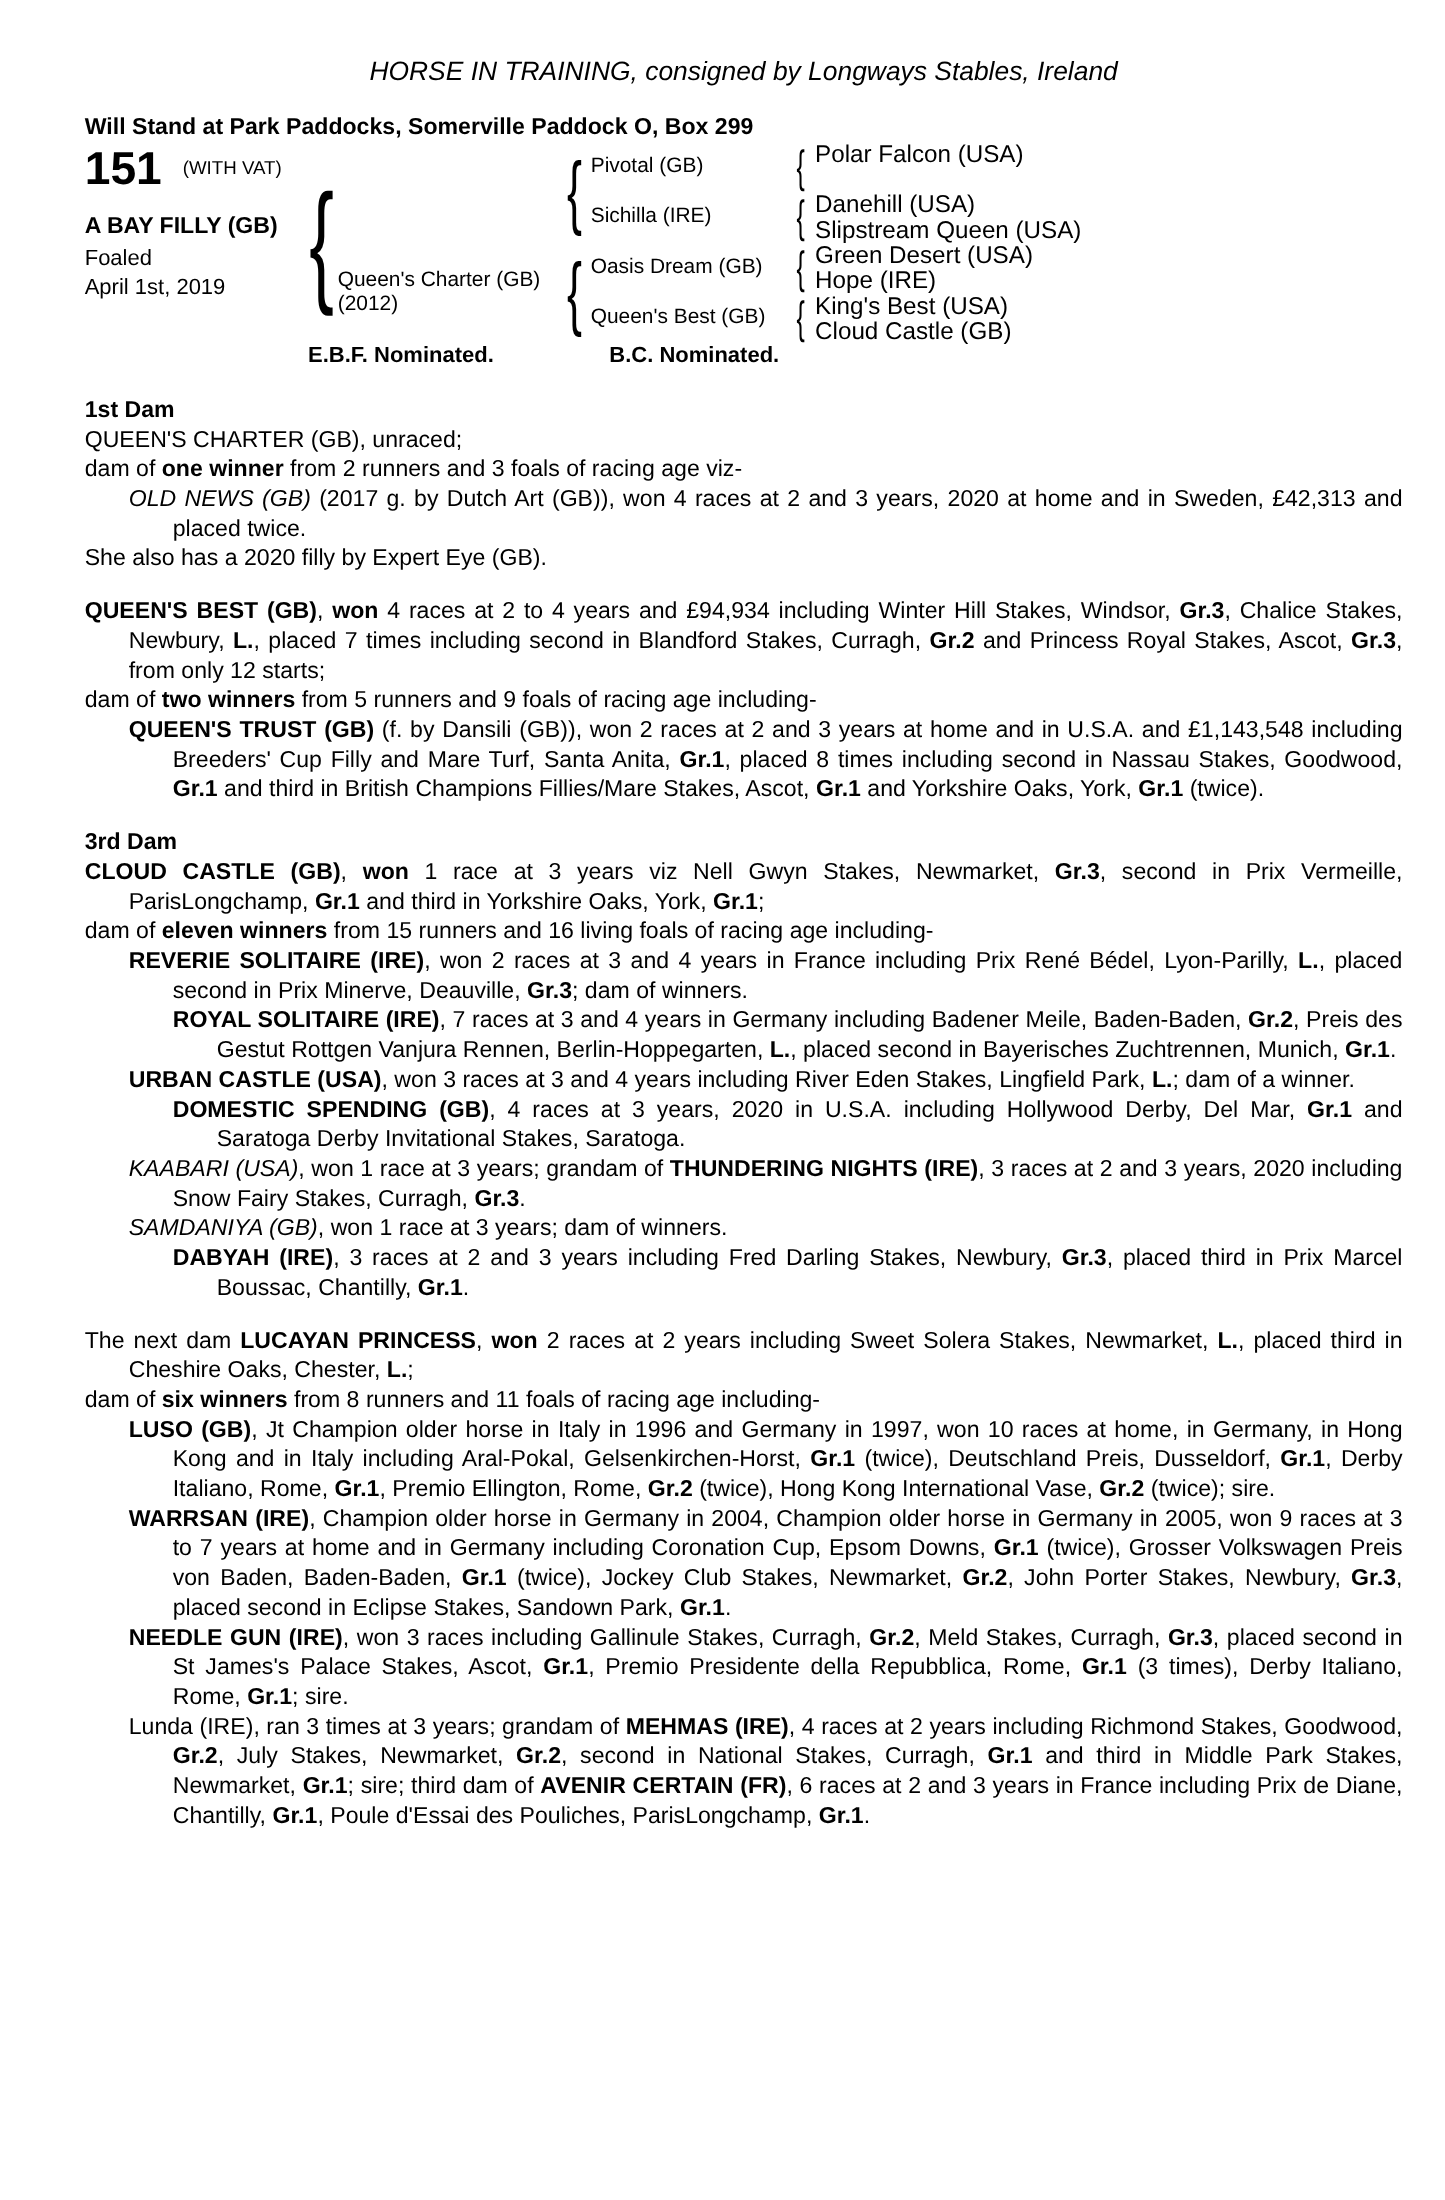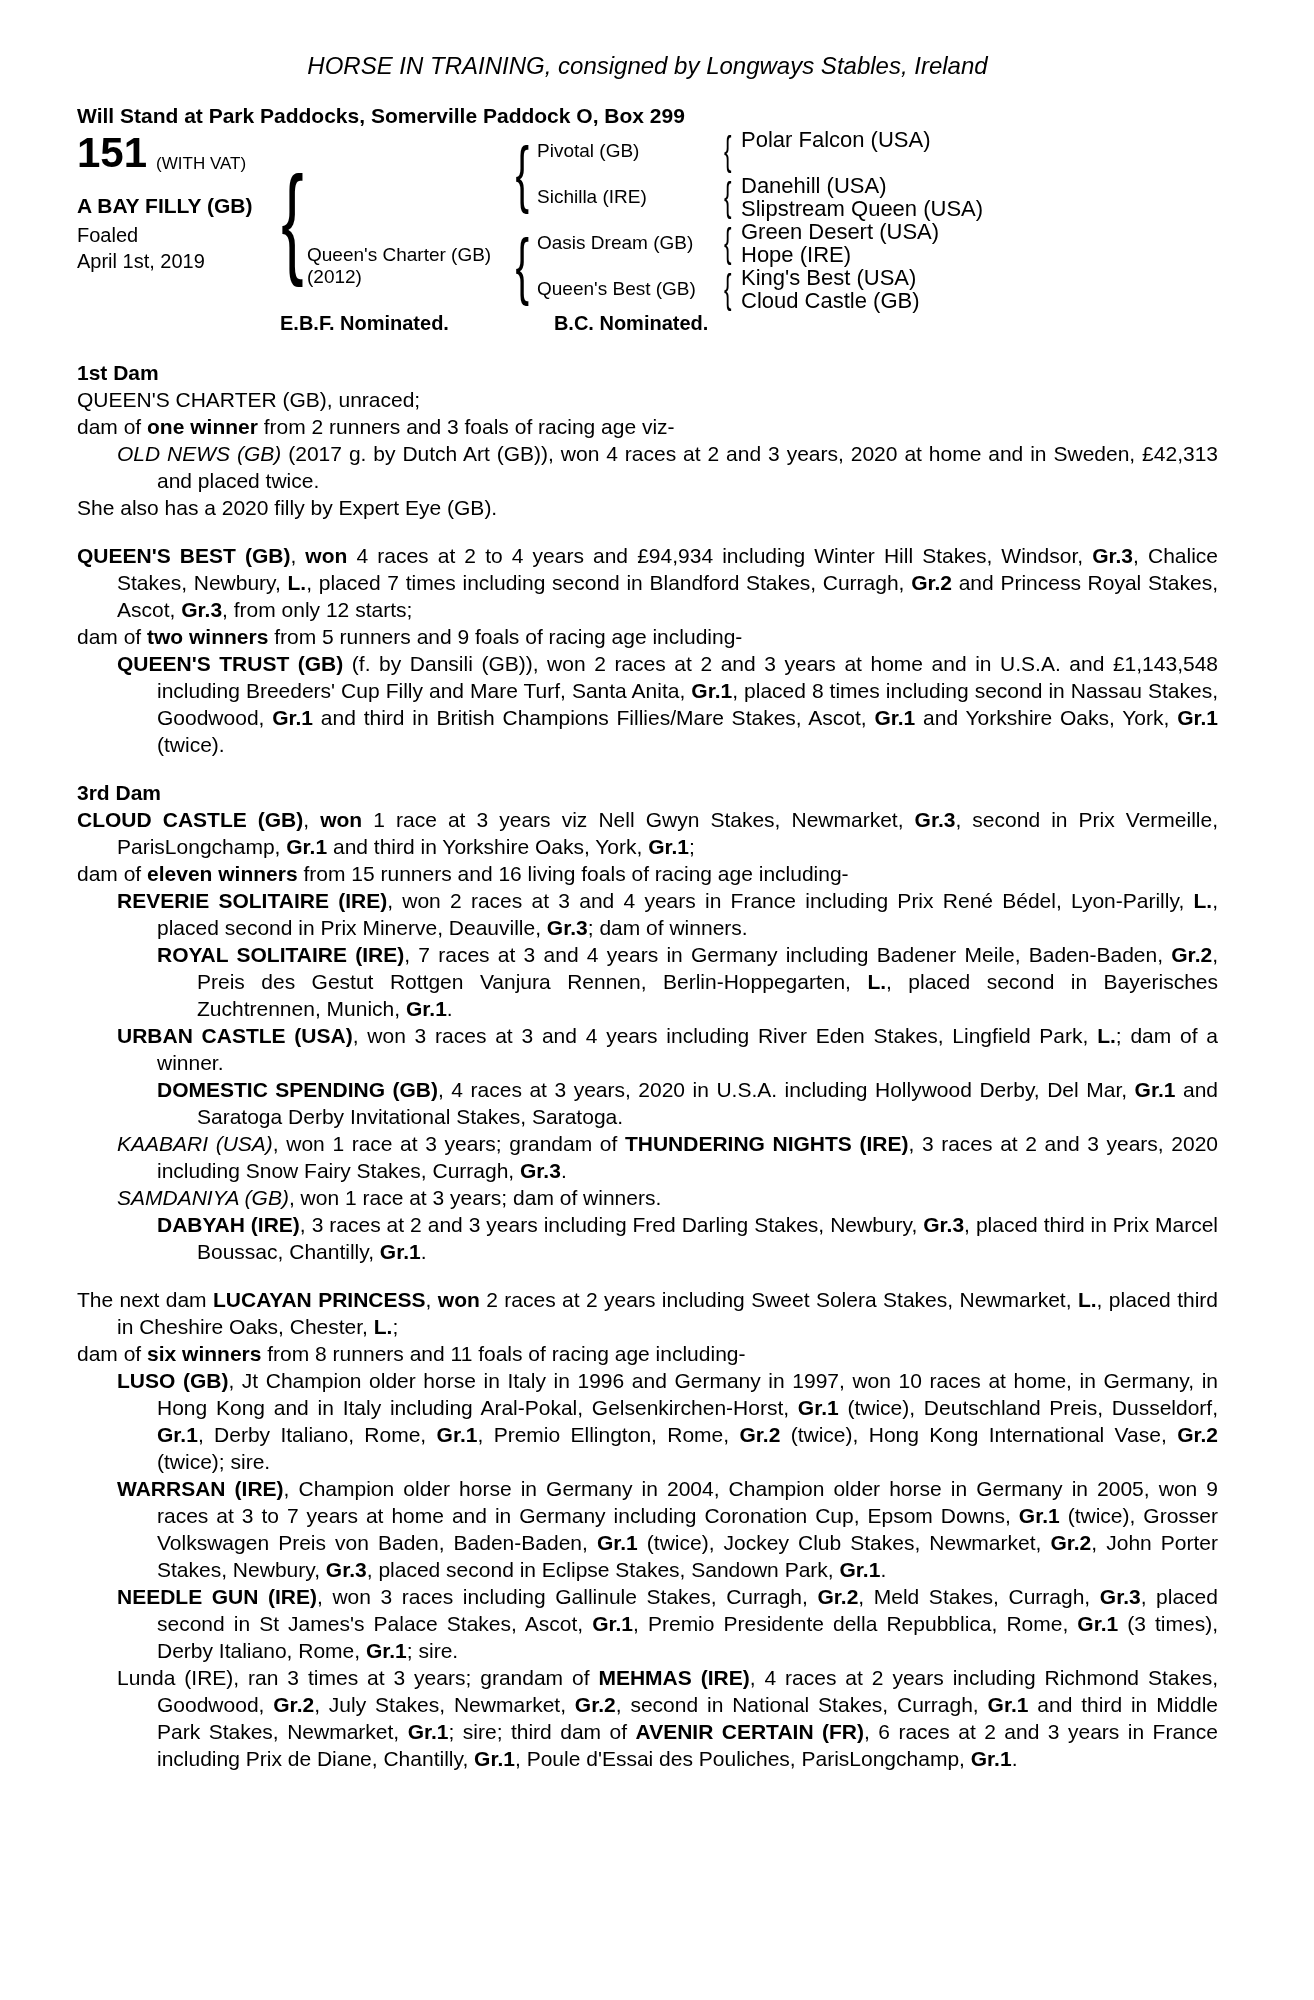--- a/index.html
+++ b/index.html
@@ -3,32 +3,32 @@
 <meta charset="utf-8">
 <style>
   * { margin: 0; padding: 0; box-sizing: border-box; }
   html, body { background: #ffffff; }
   body {
     width: 1314px; height: 2000px;
     color: #000;
     font-family: "Liberation Sans", sans-serif;
     overflow: hidden;
   }
-  .page { width: 1314px; height: 1592px; padding: 52px 96px 20px 77px; }
+  .page { width: 1314px; height: 1592px; padding: 52px 39px 20px 77px; }
 
   .doc-header {
     text-align: center; font-style: italic;
     font-size: 24px; line-height: 28px;
     margin-bottom: 24px;
   }
   .stand-line { font-weight: bold; font-size: 21px; }
 
   .lot-row { display: flex; align-items: stretch; }
   .lot-info { width: 200px; flex: none; padding-top: 4px; }
-  .lot-number-row { display: flex; align-items: flex-end; gap: 9px; white-space: nowrap; }
+  .lot-number-row { display: flex; align-items: center; gap: 19px; white-space: nowrap; }
   .lot-number { font-size: 42px; font-weight: bold; line-height: 42px; }
   .lot-vat { font-size: 17px; }
   .horse-name { font-weight: bold; font-size: 21px; margin-top: 20px; white-space: nowrap; }
   .foaled { font-size: 20px; line-height: 26px; margin-top: 4px; }
   .foaled + .foaled { margin-top: 0; }
 
   .tree {
     flex: 1;
     display: grid;
     grid-template-columns: 30px 200px 30px 178px 26px auto;

